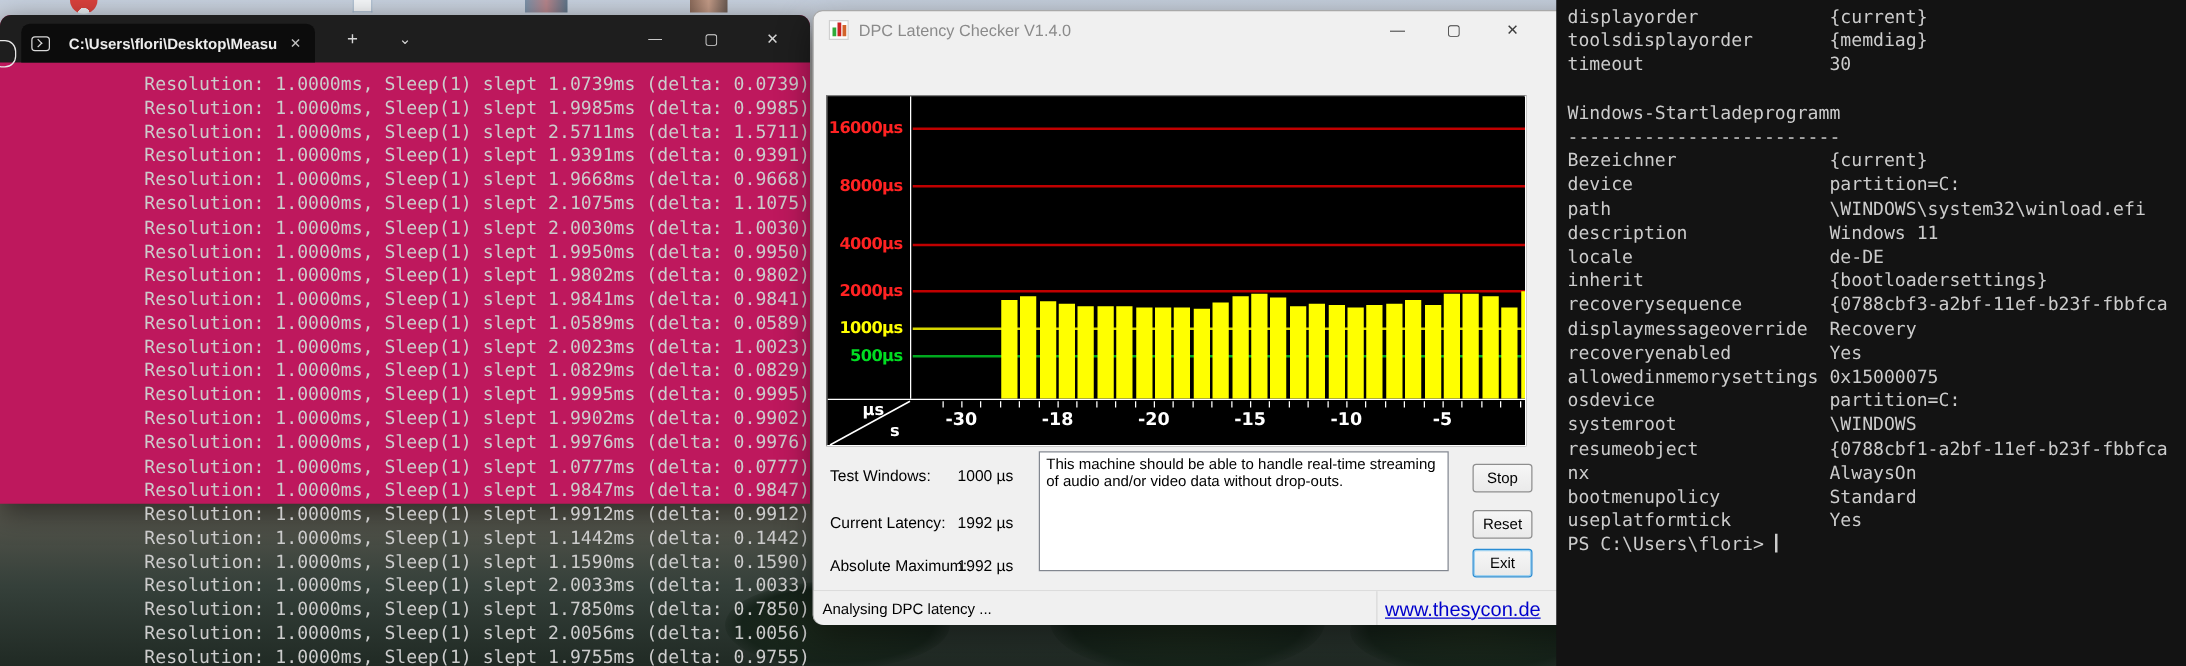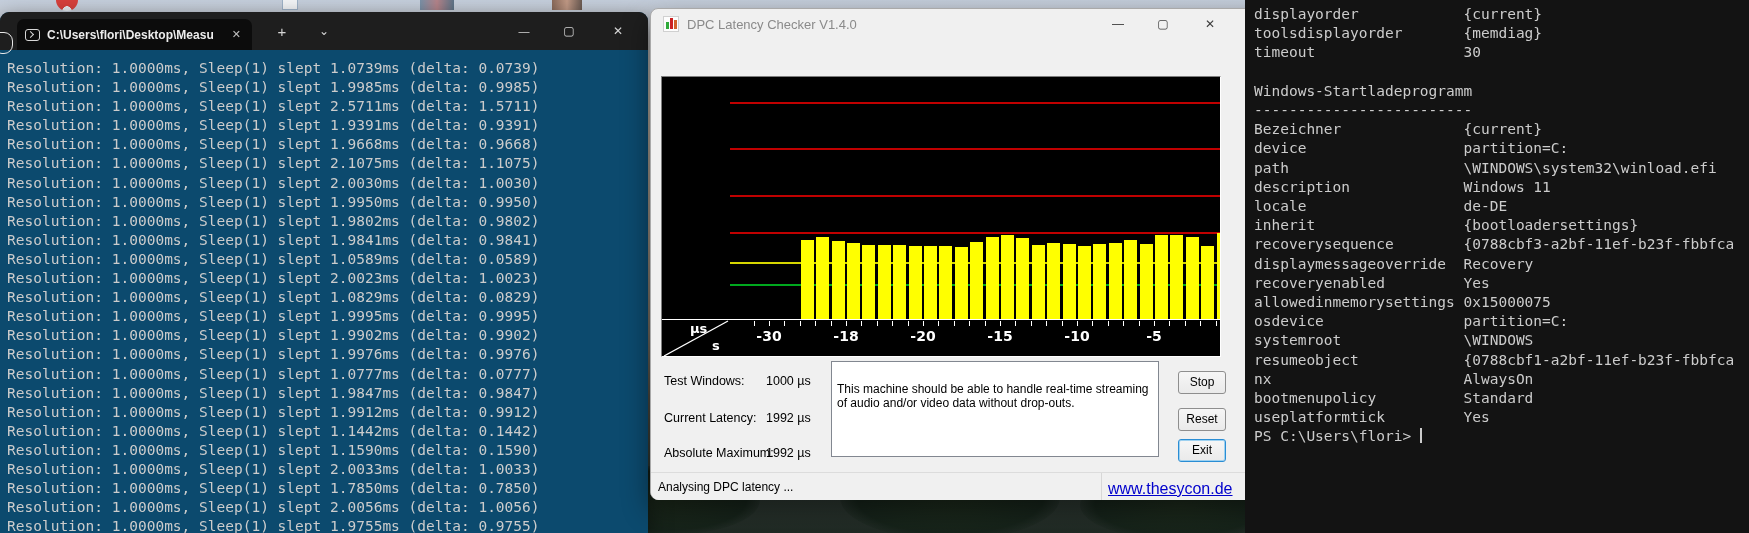--- a/index.html
+++ b/index.html
@@ -10,23 +10,24 @@
     background: linear-gradient(180deg,#c6d0de 0%,#d4c8ba 18%,#b5a696 45%,#8d8274 62%,#5a584e 75%,#35403a 88%,#202a24 100%);
   }
   
   .trees { position:absolute; left:560px; top:455px; width:760px; height:80px; }
   .tree-blob { position:absolute; background:radial-gradient(ellipse at center,#1c291b 0%,#16231a 60%,transparent 75%); border-radius:50%; }
   
   .desk-icon { position:absolute; top:0; }
 
   
   .terminal {
-    position:absolute; left:0; top:12px; width:648px; height:521px;
-    background:#0c4a6e; border-radius:9px 9px 0 0;
+    position:absolute; left:0; top:12px; width:648px; height:391px;
+    background:#be185d; border-radius:9px 9px 0 0;
     box-shadow:0 6px 22px rgba(0,0,0,.5);
+    text-align:right;
   }
   .term-tabbar { position:absolute; left:0; top:0; width:100%; height:38px; background:#1e1e1e; border-radius:9px 9px 0 0; }
   .term-tab {
     position:absolute; left:17px; top:7px; width:235px; height:31px;
     background:#0c0c0c; border-radius:7px 7px 0 0;
     display:flex; align-items:center; padding:0 8px; gap:7px;
   }
   .cmd-icon { width:15px; height:12px; border:1.5px solid #d8d8d8; border-radius:3px; position:relative; flex:none; }
   .cmd-icon::after { content:""; position:absolute; left:2px; top:2px; width:4px; height:4px; border-left:1.5px solid #d8d8d8; border-bottom:1.5px solid #d8d8d8; transform:rotate(-135deg); }
   .term-tab-title { color:#ededed; font-size:12px; font-weight:bold; white-space:nowrap; overflow:hidden; flex:1; }
@@ -72,21 +73,21 @@
   .corner { position:absolute; left:0; top:243px; width:67px; height:37px; }
   .corner svg { position:absolute; left:0; top:0; }
   .unit-us { position:absolute; left:28px; top:1px; color:#fff; font-size:13px; font-weight:bold; font-family:"DejaVu Sans", sans-serif; }
   .unit-s  { position:absolute; left:50px; top:18px; color:#fff; font-size:13px; font-weight:bold; font-family:"DejaVu Sans", sans-serif; }
 
   
   .stat-row { position:absolute; left:13px; width:330px; height:16px; font-size:12.5px; color:#000; }
   .stat-value { position:absolute; left:102px; }
   .dpc-textbox {
     position:absolute; left:180px; top:352px; width:328px; height:96px;
-    background:#fff; border:1px solid #828790; padding:20px 5px;
+    background:#fff; border:1px solid #828790; padding:2px 5px;
     font-size:12px; color:#000; line-height:14px;
   }
   .dpc-btn {
     position:absolute; left:527px; width:48px; height:23px;
     background:linear-gradient(#f6f6f6,#eaeaea); border:1px solid #8e8e8e; border-radius:3px;
     font-size:12px; color:#000; text-align:center; line-height:21px;
   }
   .dpc-btn.focused { border:1px solid #2a8dd4; box-shadow:0 0 0 1px #9ed1f0 inset; }
 
   
@@ -149,20 +150,28 @@
       <i style="left:10px; height:9px; background:#d2622a;"></i>
     </span>
     <span class="dpc-title">DPC Latency Checker V1.4.0</span>
   </div>
   <div class="dpc-winctl" style="left:451px;">—</div>
   <div class="dpc-winctl" style="left:496px;">▢</div>
   <div class="dpc-winctl" style="left:543px;">✕</div>
 
 
   <div class="chart">
+    <div class="chart-labelcol" id="grid-labels">
+        <div class="grid-label" style="top: 26px; color: rgb(255, 34, 34);">16000µs</div>
+        <div class="grid-label" style="top: 72px; color: rgb(255, 34, 34);">8000µs</div>
+        <div class="grid-label" style="top: 119px; color: rgb(255, 34, 34);">4000µs</div>
+        <div class="grid-label" style="top: 156px; color: rgb(255, 34, 34);">2000µs</div>
+        <div class="grid-label" style="top: 186px; color: rgb(255, 255, 0);">1000µs</div>
+        <div class="grid-label" style="top: 208px; color: rgb(0, 221, 34);">500µs</div>
+      </div>
     <div class="plot" id="plot">
         <div class="gridline" style="top: 25px; background: rgb(192, 0, 0);"></div>
         <div class="gridline" style="top: 71px; background: rgb(192, 0, 0);"></div>
         <div class="gridline" style="top: 118px; background: rgb(192, 0, 0);"></div>
         <div class="gridline" style="top: 155px; background: rgb(192, 0, 0);"></div>
         <div class="gridline" style="top: 185px; background: rgb(214, 214, 0);"></div>
         <div class="gridline" style="top: 207px; background: rgb(0, 168, 30);"></div>
         <div class="bar" style="left: 70.8px; top: 163.034px; height: 78.966px; background: rgb(255, 255, 0);"></div>
         <div class="bar" style="left: 86.2px; top: 159.845px; height: 82.1553px; background: rgb(255, 255, 0);"></div>
         <div class="bar" style="left: 101.6px; top: 164.326px; height: 77.674px; background: rgb(255, 255, 0);"></div>

